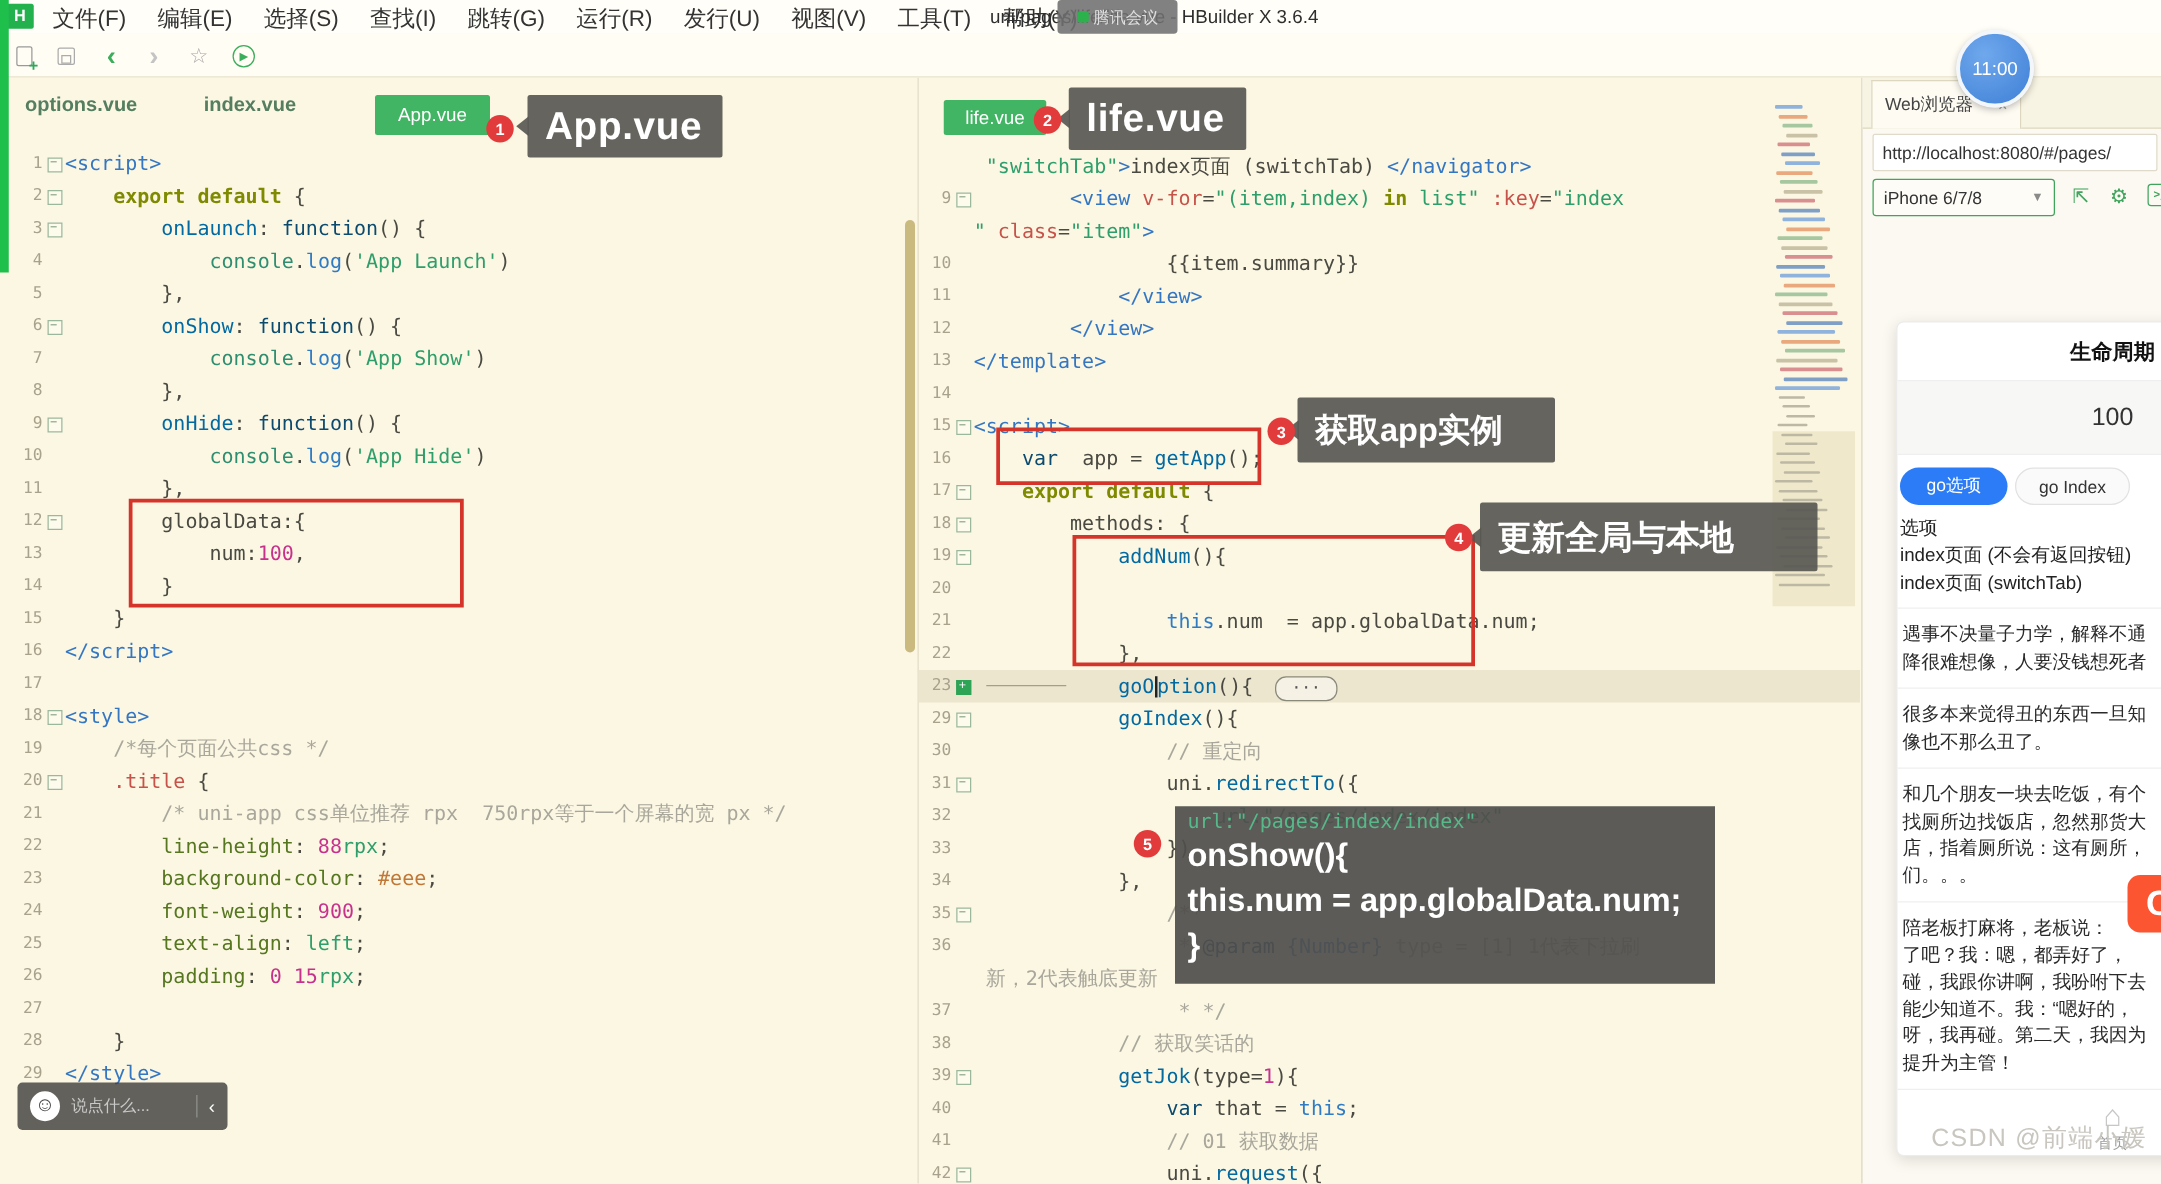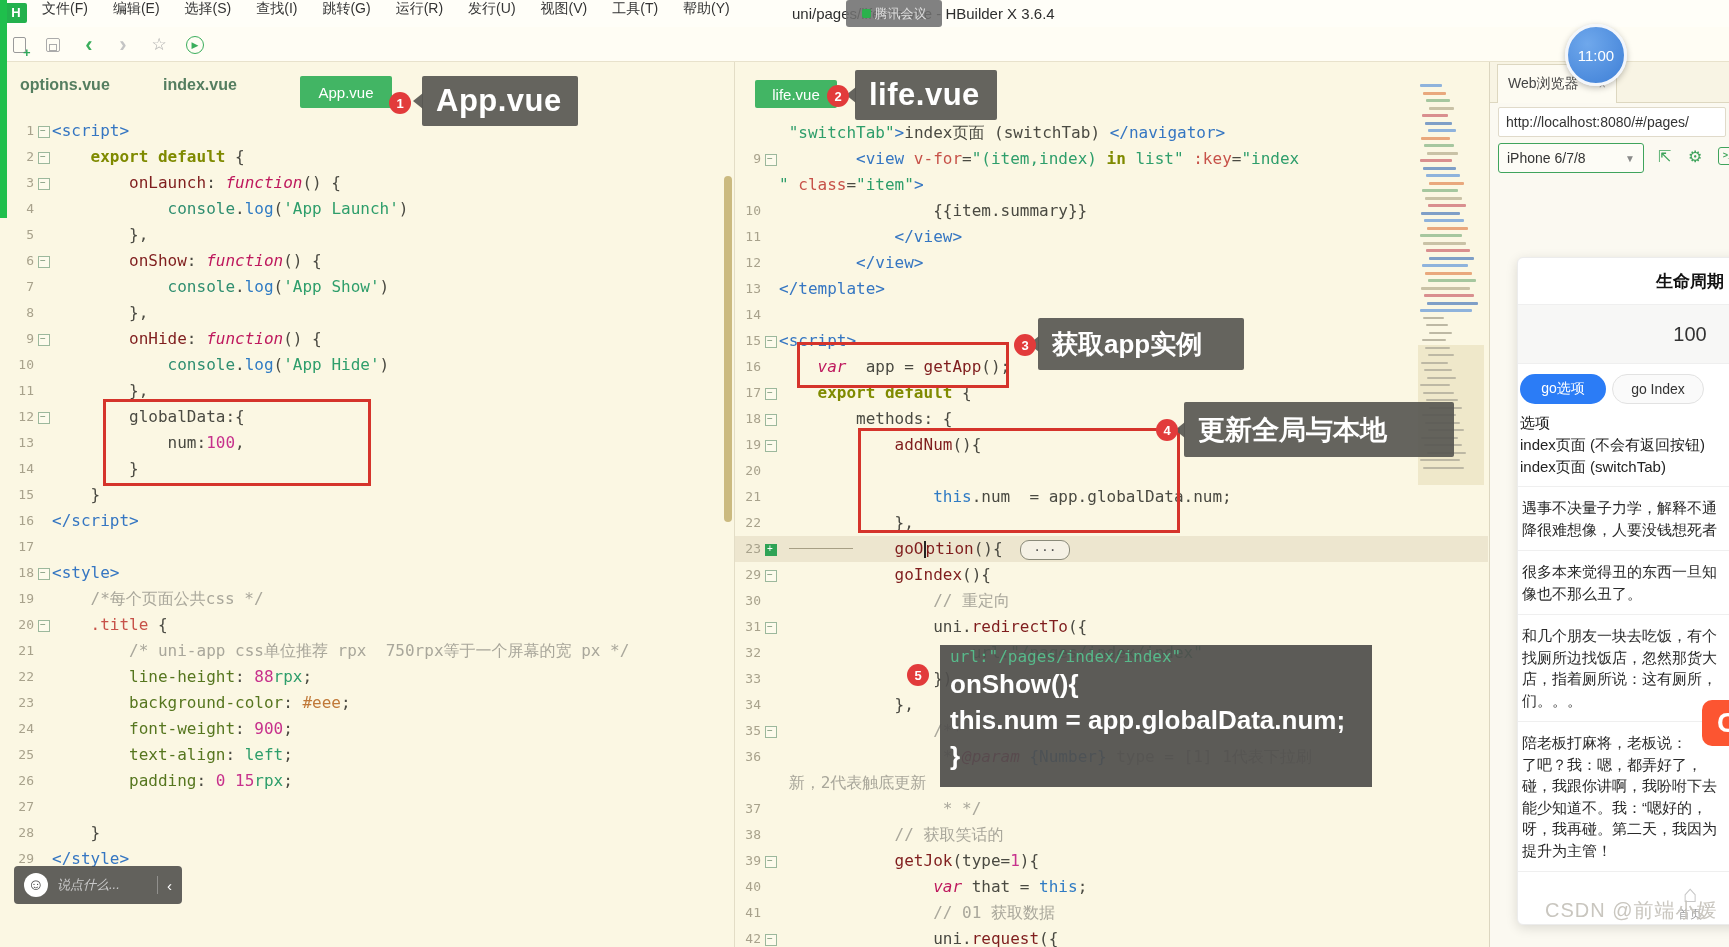--- a/index.html
+++ b/index.html
@@ -9,21 +9,21 @@
     background:#FBF7E3;
     font-family:"Liberation Sans", sans-serif;
     color:#333;
   }
   .abs { position:absolute; }
 
   
   #menubar { left:0; top:0; width:1729px; height:27px; background:#FFFEF8; z-index:6; }
   #hx-logo { left:5px; top:3px; width:22px; height:20px; background:#23B14D; color:#fff;
              font-weight:bold; font-size:13px; text-align:center; line-height:20px; border-radius:2px; }
-  #menu-items { left:42px; top:0; height:27px; display:flex; gap:25px; align-items:flex-start; font-size:14px; color:#333; }
+  #menu-items { left:42px; top:0; height:27px; display:flex; gap:25px; align-items:flex-end; font-size:18px; color:#333; }
   .menu-item { cursor:default; }
   #win-title { left:792px; top:5px; font-size:15px; color:#2E2E2E; }
   #meeting-tip { left:846px; top:0; width:96px; height:27px; background:rgba(112,112,112,0.88);
                  border-radius:3px; color:#DEDEDE; font-size:13px; display:flex; align-items:center;
                  justify-content:center; gap:4px; z-index:7; }
   #meeting-tip .dot { width:9px; height:9px; background:#2BB24C; border-radius:2px; }
 
   #toolbar { left:0; top:27px; width:1729px; height:35px; background:#FFFDF4; border-bottom:1px solid #E8E2CC; z-index:6; }
   .tb-ic { position:absolute; top:0; height:35px; display:flex; align-items:center; justify-content:center; width:26px; }
   .doc-sh { width:13px; height:16px; border:1.5px solid #9A9A9A; border-radius:2px; position:relative; }
@@ -67,23 +67,23 @@
   .ln { width:26px; text-align:right; color:#A8A28C; font-size:13px; font-family:"DejaVu Sans Mono",monospace; flex:none; }
   .fold { width:18px; flex:none; text-align:center; font-size:10px; line-height:26px; color:#7E9E7E; position:relative; }
   .fold.minus:before { content:""; position:absolute; left:4px; top:8px; width:10px; height:10px;
                        border:1px solid #9CB89C; background:#FDFBEC; }
   .fold.minus { color:#6E8E6E; }
   .fold.minus:after { content:"−"; position:absolute; left:4px; top:0; width:10px; }
   .fold.plus:before { content:""; position:absolute; left:4px; top:8px; width:10px; height:10px;
                       background:#2FA356; border:1px solid #2FA356; }
   .fold.plus:after { content:"+"; position:absolute; left:4px; top:0; width:10px; color:#fff; }
   .code { font-family:"DejaVu Sans Mono",monospace; font-size:16px; color:#4A4A42; }
-  .sg-t{color:#3576C2} .sg-k{color:#7F8A00;font-weight:bold} .sg-f{color:#7f1d1d}
+  .sg-t{color:#3576C2} .sg-k{color:#7F8A00;font-weight:bold} .sg-f{color:#0369a1}
   .sg-s{color:#2E9E6B} .sg-n{color:#C7318C} .sg-c{color:#A9A79B;}
-  .sg-a{color:#C75249} .sg-i{color:#be185d;font-style:italic} .sg-h{color:#2F7BC4}
+  .sg-a{color:#C75249} .sg-i{color:#0c4a6e;} .sg-h{color:#2F7BC4}
   .sg-p{color:#4A4A42} .sg-g{color:#56761F} .sg-o{color:#2F8E70} .sg-x{color:#C07838}
   .caret { display:inline-block; width:2px; height:17px; background:#222; vertical-align:middle; }
   .pill { display:inline-block; border:1px solid #8A8A7A; border-radius:9px; padding:0 12px; margin-left:8px;
           font-size:13px; line-height:18px; color:#555; background:rgba(255,255,255,0.45); }
   #fold-line { left:789px; top:548px; width:64px; height:1px; background:#A79F85; z-index:2; }
 
   
   .redbox { position:absolute; border:3px solid #D5342B; z-index:4; }
   #callout5 { left:940px; top:645px; width:432px; height:142px; background:rgba(80,79,76,0.93);
               z-index:6; padding:2px 10px; color:#fff; }
@@ -97,21 +97,21 @@
   
   #minimap { left:1418px; top:84px; width:66px; height:400px; z-index:2; }
   .mm-bar { position:absolute; border-radius:1px; }
   #mm-band { left:1418px; top:345px; width:66px; height:140px; background:rgba(224,212,170,0.45); z-index:1; }
 
   
   #chat { left:14px; top:866px; width:168px; height:38px; background:rgba(64,64,62,0.82); border-radius:4px;
           display:flex; align-items:center; padding:0 10px; gap:9px; z-index:7; }
   #chat .smiley { width:24px; height:24px; background:#fff; border-radius:50%; color:#444; font-size:16px;
                   text-align:center; line-height:24px; }
-  #chat .ph { color:#C9C9C9; font-size:13px; flex:1;font-style:italic; }
+  #chat .ph { color:#C9C9C9; font-size:13px; flex:1; }
   #chat .sep { width:1px; height:18px; background:rgba(255,255,255,0.3); }
   #chat .col { color:#fff; font-size:15px; }
 
   
   #panel { left:1489px; top:62px; width:240px; height:885px; background:#FBF9F1; border-left:1px solid #DCD6C0; z-index:4; }
   #panel-tabrow { position:absolute; left:0; top:0; width:240px; height:41px; border-bottom:1px solid #DDD7C0; background:#F8F4E4; }
   #panel-tab { position:absolute; left:7px; top:2px; width:120px; height:39px; background:#FDFBF2;
                border:1px solid #DDD7C0; border-bottom:none; display:flex; align-items:center;
                justify-content:center; gap:20px; font-size:14px; color:#444; }
   #panel-tab .x { color:#999; font-size:13px; }

